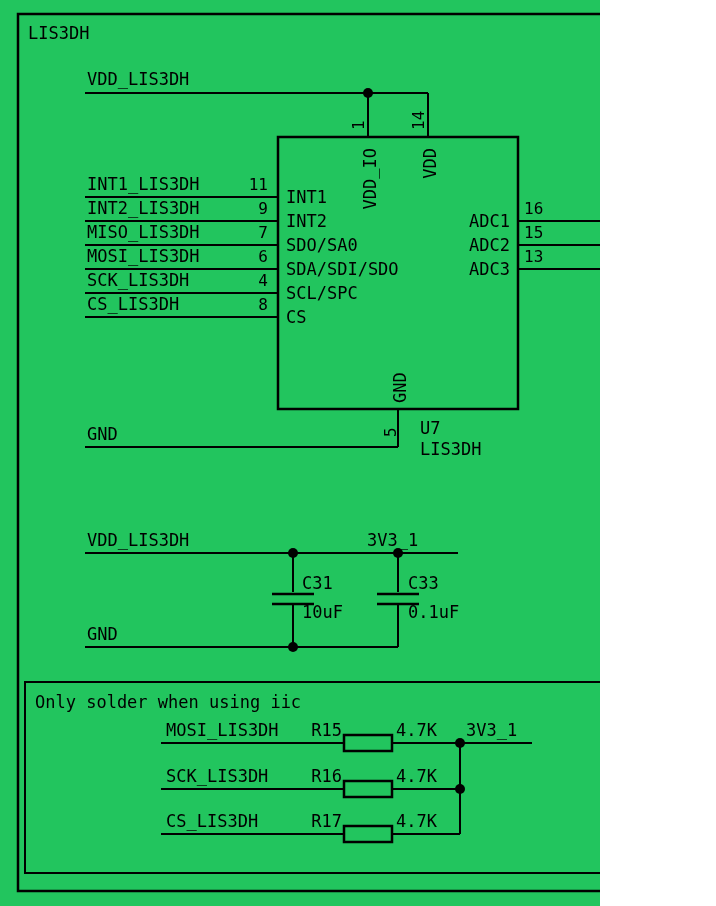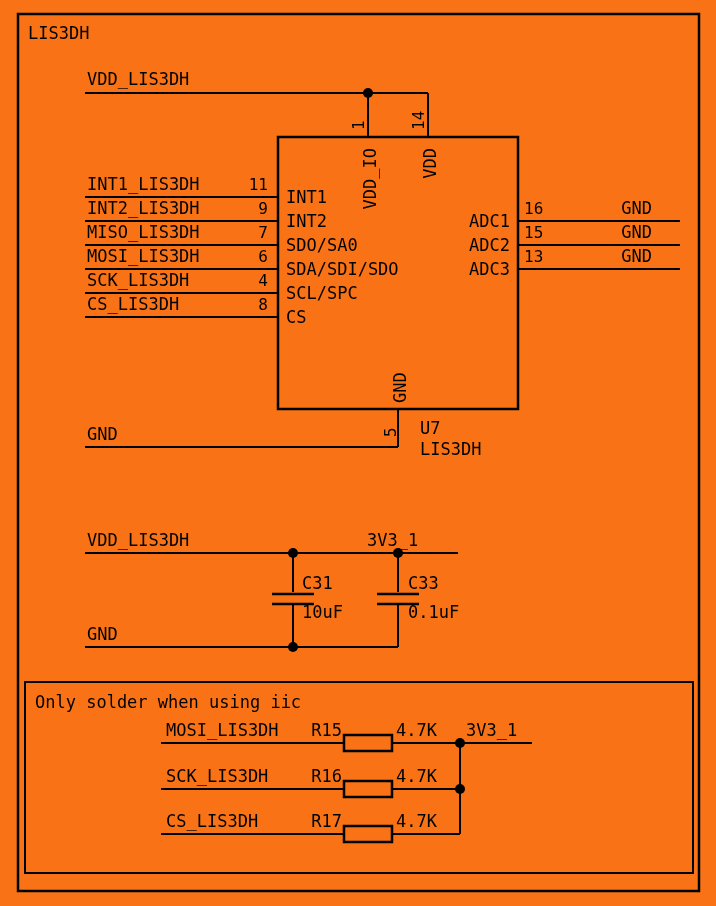--- a/index.html
+++ b/index.html
@@ -1,16 +1,16 @@
 <!DOCTYPE html>
 <html><head>
 <meta charset="utf-8">
 <style>
   html,body{margin:0;padding:0;background:#ffffff;}
-  .stage{position:relative;width:716px;height:906px;background:#f97316;overflow:hidden;}
+  .stage{position:relative;width:600px;height:906px;background:#22c55e;overflow:hidden;}
   svg{display:block;}
   .t{font:17px "DejaVu Sans Mono", monospace; fill:#000;}
   .tn{font:16px "DejaVu Sans Mono", monospace; fill:#000;}
   .wire line{stroke:#000;stroke-width:2;}
   .frame{fill:none;stroke:#000;stroke-width:2.5;}
   .box{fill:none;stroke:#000;stroke-width:2;}
   .sym{fill:none;stroke:#000;stroke-width:2.5;}
   .plate{stroke:#000;stroke-width:2.5;}
   .dot{fill:#000;stroke:none;}
 </style>

